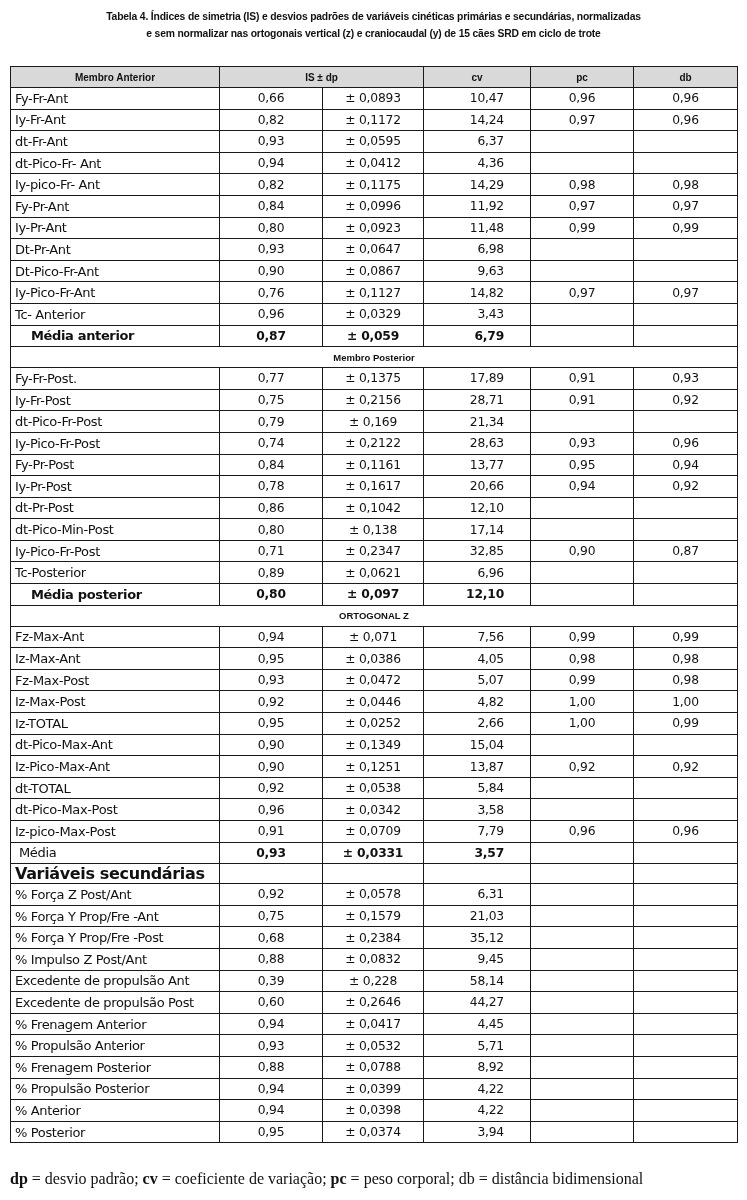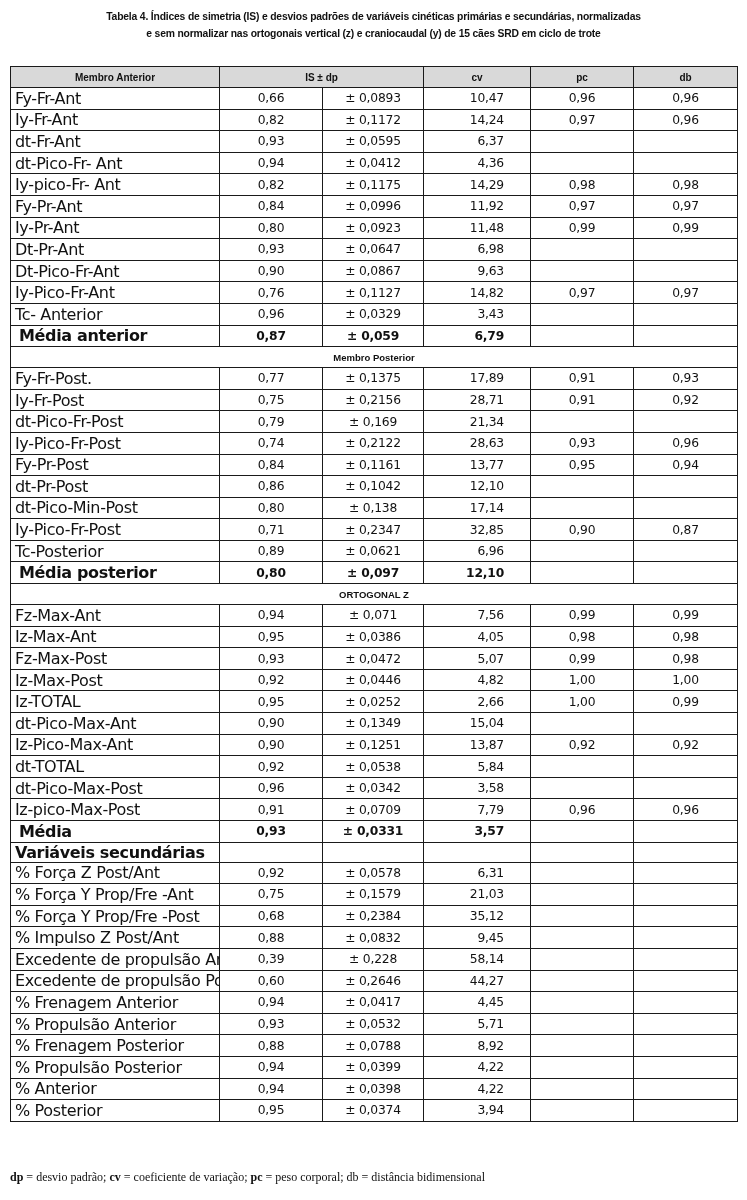--- a/index.html
+++ b/index.html
@@ -1,32 +1,32 @@
 <!DOCTYPE html>
 <html><head>
 <meta charset="utf-8">
 <style>
   html, body { margin: 0; padding: 0; background: #ffffff; }
   body { width: 747px; height: 1200px; position: relative; overflow: hidden; font-family: "DejaVu Sans", sans-serif; color: #111; }
   .caption { position: absolute; top: 8px; left: 0; width: 747px; text-align: center; font-family: "Liberation Sans Narrow", "Liberation Sans", sans-serif; font-weight: bold; font-size: 11.5px; line-height: 17px; letter-spacing: -0.2px; transform: scaleX(0.9); transform-origin: center top; }
   table { position: absolute; left: 10px; top: 66px; border-collapse: collapse; table-layout: fixed; width: 727px; }
   td, th { border: 1.2px solid #1a1a1a; padding: 0; height: 20.6px; font-size: 12.5px; white-space: nowrap; overflow: hidden; }
   th { background: #d9d9d9; font-family: "Liberation Sans", sans-serif; font-weight: bold; font-size: 10px; text-align: center; height: 20px; margin-top: 8px; }
-  td.label { padding-left: 4px; text-align: left; font-family: "DejaVu Sans", sans-serif; font-size: 16px; letter-spacing: -0.35px; }
+  td.label { padding-left: 4px; text-align: left; font-family: "DejaVu Sans", sans-serif; font-size: 13px; letter-spacing: -0.35px; }
   td.num { text-align: center; font-size: 12.3px; letter-spacing: -0.2px; }
   td.cv { text-align: right; padding-right: 26px; }
   td.dp { text-align: center; margin-top: 28px; }
   tr.bold td { font-weight: bold; }
-  tr.bold td.label { padding-left: 8px; }
-  tr.media td.label { font-weight: bold; padding-left: 8px; }
+  tr.bold td.label { padding-left: 20px; }
+  tr.media td.label { font-weight: normal; padding-left: 8px; }
   tr.media td.val { font-weight: bold; }
   tr.section td { text-align: center; font-family: "Liberation Sans", sans-serif; font-weight: bold; font-size: 9.5px; height: 20px; margin-left: 16px; }
   tr.subhead td { height: 19px; }
   tr.subhead td.label { font-weight: bold; font-size: 16px; }
-  .footnote { position: absolute; left: 10px; top: 1170px; font-family: "Liberation Serif", serif; font-size: 12px; }
+  .footnote { position: absolute; left: 10px; top: 1170px; font-family: "Liberation Serif", serif; font-size: 16px; }
   .footnote b { font-weight: bold; }
 </style>
 </head>
 <body>
 
 <div class="caption">
   <div>Tabela 4. Índices de simetria (IS) e desvios padrões de variáveis cinéticas primárias e secundárias, normalizadas</div>
   <div>e sem normalizar nas ortogonais vertical (z) e craniocaudal (y) de 15 cães SRD em ciclo de trote</div>
 </div>
 
@@ -182,20 +182,28 @@
       </tr>
       <tr>
         <td class="label">Fy-Pr-Post</td>
         <td class="num val">0,84</td>
         <td class="num dp val">± 0,1161</td>
         <td class="num cv val">13,77</td>
         <td class="num">0,95</td>
         <td class="num">0,94</td>
       </tr>
       <tr>
+        <td class="label">Iy-Pr-Post</td>
+        <td class="num val">0,78</td>
+        <td class="num dp val">± 0,1617</td>
+        <td class="num cv val">20,66</td>
+        <td class="num">0,94</td>
+        <td class="num">0,92</td>
+      </tr>
+      <tr>
         <td class="label">dt-Pr-Post</td>
         <td class="num val">0,86</td>
         <td class="num dp val">± 0,1042</td>
         <td class="num cv val">12,10</td>
         <td class="num"></td>
         <td class="num"></td>
       </tr>
       <tr>
         <td class="label">dt-Pico-Min-Post</td>
         <td class="num val">0,80</td>

